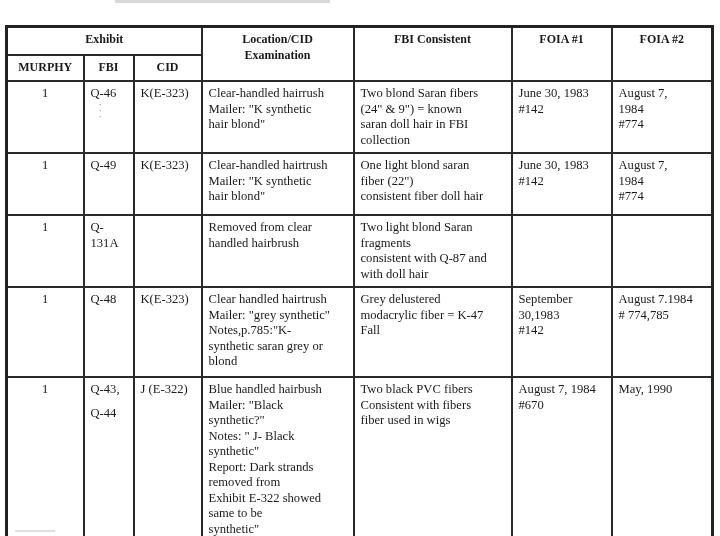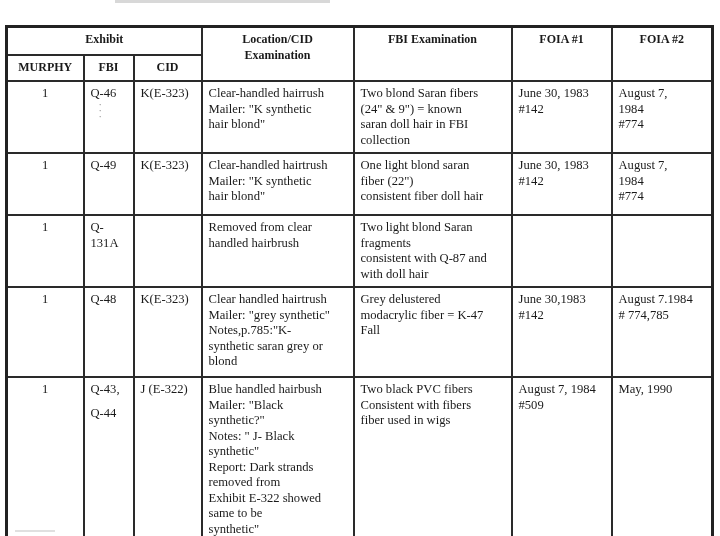--- a/index.html
+++ b/index.html
@@ -84,21 +84,21 @@
     <col style="width:68px">
     <col style="width:152px">
     <col style="width:158px">
     <col style="width:100px">
     <col style="width:101px">
   </colgroup>
   <thead>
     <tr class="row-h1">
       <th colspan="3">Exhibit</th>
       <th rowspan="2" class="h-left">Location/CID Examination</th>
-      <th rowspan="2">FBI Examination</th>
+      <th rowspan="2">FBI Consistent</th>
       <th rowspan="2">FOIA #1</th>
       <th rowspan="2">FOIA #2</th>
     </tr>
     <tr class="row-h2">
       <th>MURPHY</th>
       <th>FBI</th>
       <th>CID</th>
     </tr>
   </thead>
   <tbody>
@@ -192,21 +192,21 @@
         <span class="line">Notes,p.785:"K-</span>
         <span class="line">synthetic saran grey or</span>
         <span class="line">blond</span>
       </td>
       <td>
         <span class="line">Grey delustered</span>
         <span class="line">modacrylic fiber = K-47</span>
         <span class="line">Fall</span>
       </td>
       <td>
-        <span class="line">June 30,1983</span>
+        <span class="line">September 30,1983</span>
         <span class="line">#142</span>
       </td>
       <td>
         <span class="line">August 7.1984</span>
         <span class="line"># 774,785</span>
       </td>
     </tr>
 
     <tr class="r5">
       <td class="center">1</td>
@@ -228,21 +228,21 @@
         <span class="line">same to be</span>
         <span class="line">synthetic"</span>
       </td>
       <td>
         <span class="line">Two black PVC fibers</span>
         <span class="line">Consistent with fibers</span>
         <span class="line">fiber used in wigs</span>
       </td>
       <td>
         <span class="line">August 7, 1984</span>
-        <span class="line">#509</span>
+        <span class="line">#670</span>
       </td>
       <td>
         <span class="line">May, 1990</span>
       </td>
     </tr>
   </tbody>
 </table>
 
 <div class="bottom-mark"></div>
 

